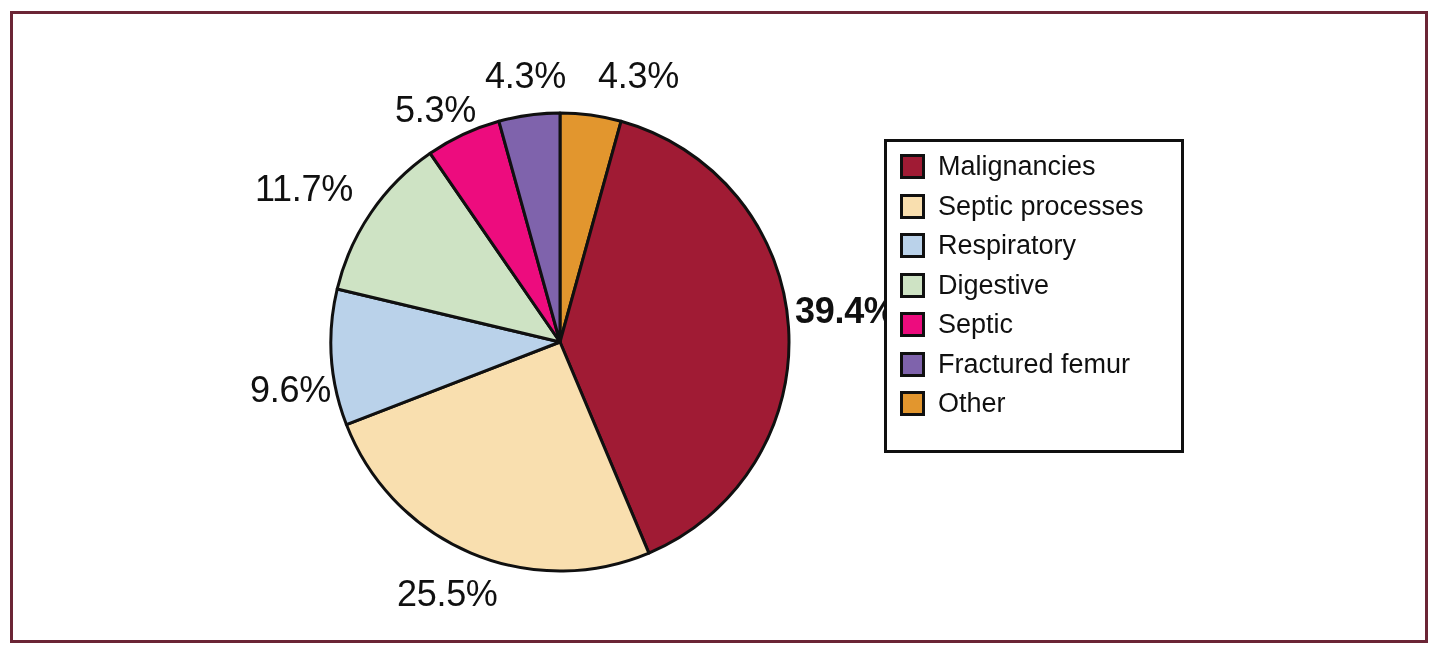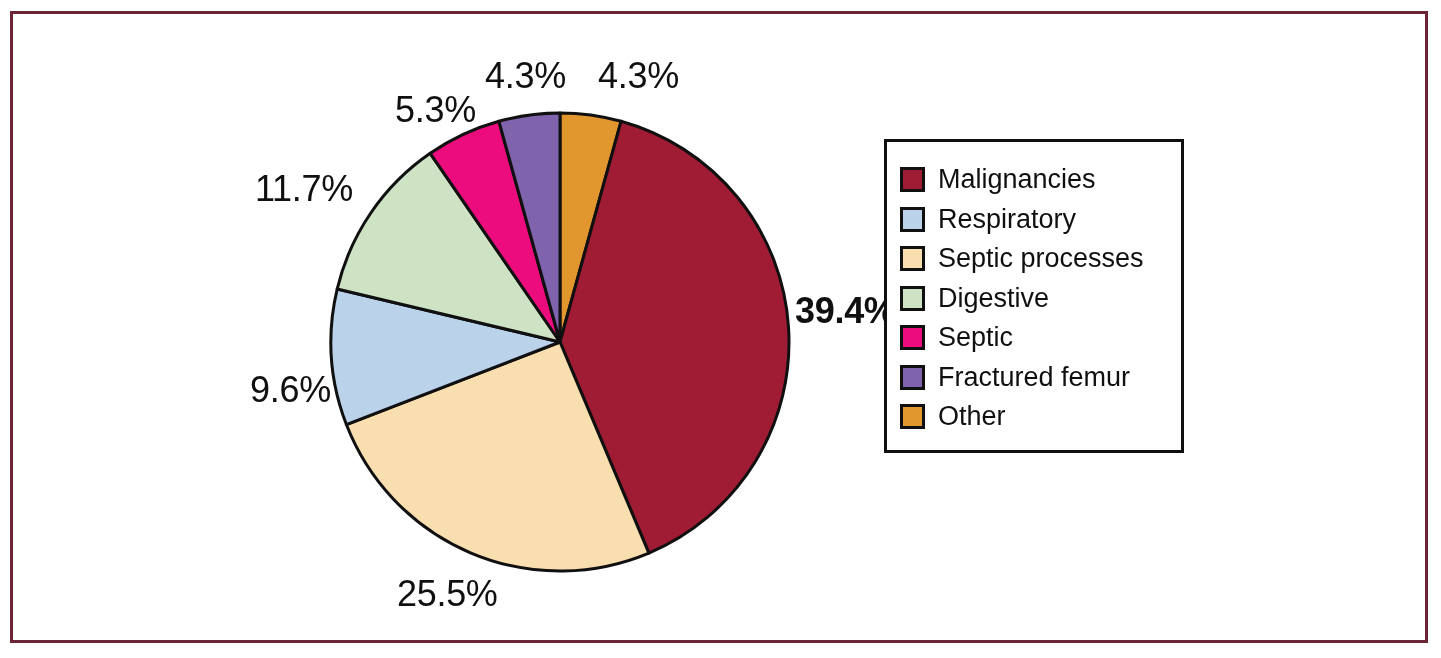--- a/index.html
+++ b/index.html
@@ -52,21 +52,21 @@
   }
   #legend-box {
     position: absolute;
     left: 884px;
     top: 139px;
     width: 300px;
     height: 314px;
     border: 3px solid #101010;
     background: #ffffff;
     box-sizing: border-box;
-    padding: 18px 0 0 13px;
+    padding: 5px 0 0 13px;
   }
   .legend-row {
     display: flex;
     align-items: center;
     height: 39.5px;
   }
   .legend-swatch {
     width: 25px;
     height: 25px;
     border: 3px solid #101010;
@@ -115,26 +115,26 @@
     <div class="pct-label" style="left: 485px; top: 58px;">4.3%</div>
 
     <div class="pct-label" style="left: 598px; top: 58px;">4.3%</div>
 
     <div id="legend-box">
         <div class="legend-row">
           <span class="legend-swatch" style="background: rgb(160, 27, 52);"></span>
           <span class="legend-text">Malignancies</span>
         </div>
         <div class="legend-row">
+          <span class="legend-swatch" style="background: rgb(249, 223, 175);"></span>
+          <span class="legend-text">Septic processes</span>
+        </div>
+        <div class="legend-row">
           <span class="legend-swatch" style="background: rgb(186, 210, 234);"></span>
           <span class="legend-text">Respiratory</span>
-        </div>
-        <div class="legend-row">
-          <span class="legend-swatch" style="background: rgb(249, 223, 175);"></span>
-          <span class="legend-text">Septic processes</span>
         </div>
         <div class="legend-row">
           <span class="legend-swatch" style="background: rgb(206, 227, 196);"></span>
           <span class="legend-text">Digestive</span>
         </div>
         <div class="legend-row">
           <span class="legend-swatch" style="background: rgb(237, 12, 126);"></span>
           <span class="legend-text">Septic</span>
         </div>
         <div class="legend-row">

